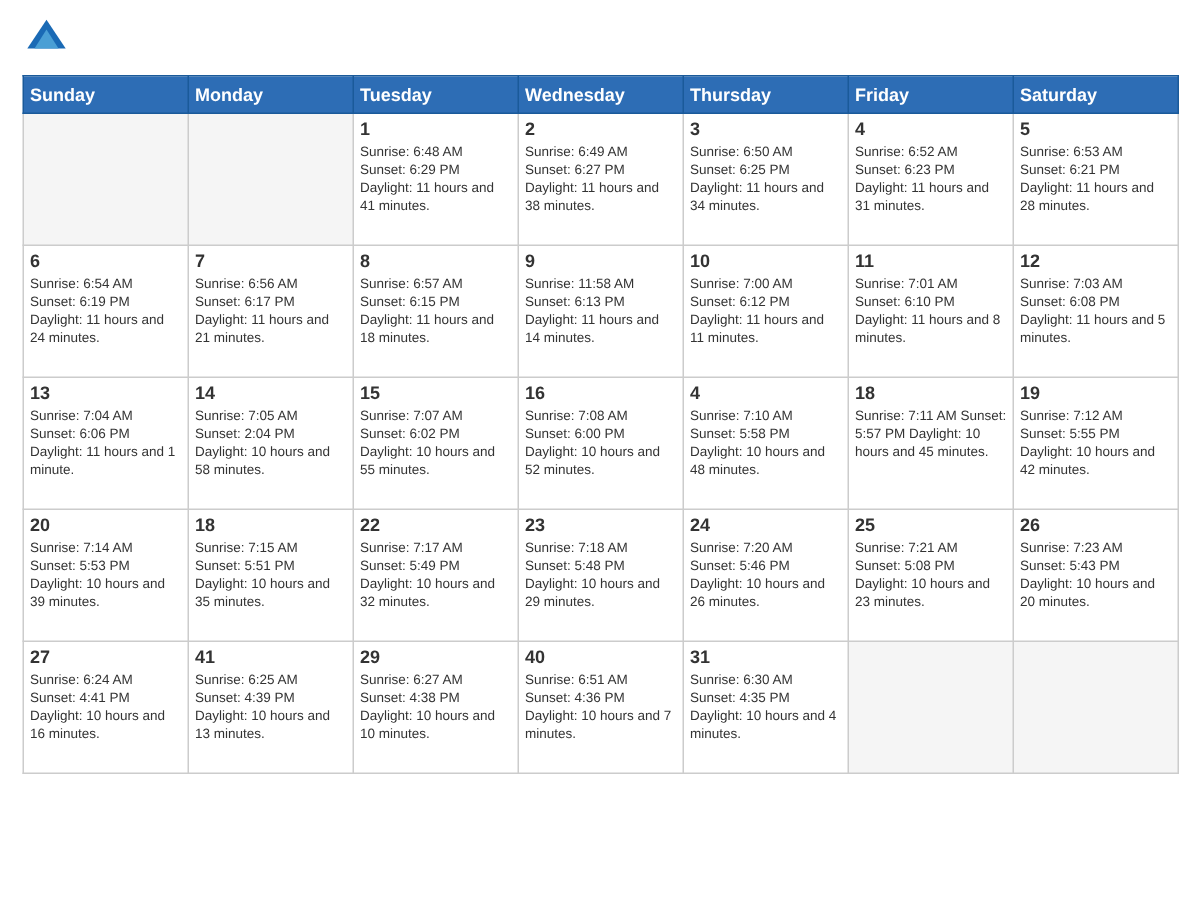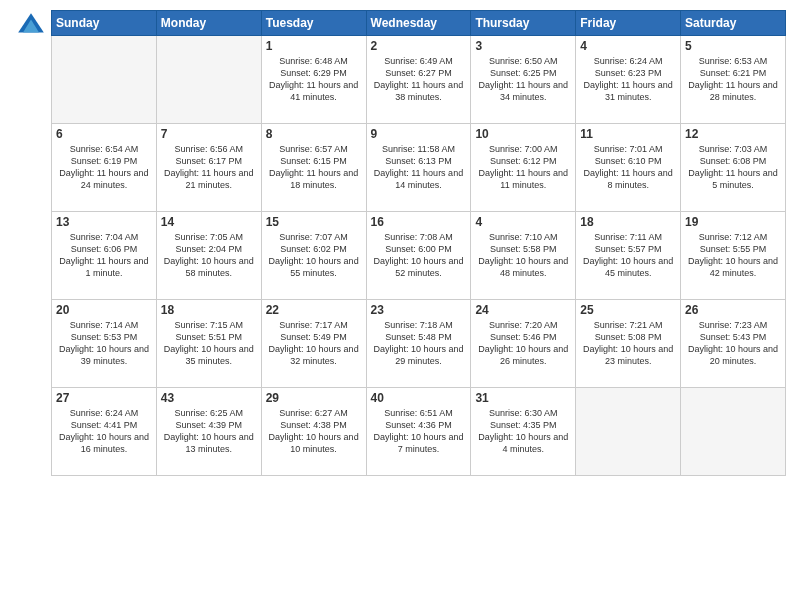--- a/index.html
+++ b/index.html
@@ -7,21 +7,21 @@
       font-family: Arial, sans-serif;
       background: #fff;
       width: 792px;
       height: 612px;
       overflow: hidden;
     }
     .page {
       width: 792px;
       height: 456px;
       display: flex;
-      flex-direction: row;
+      flex-direction: column;
       padding: 10px 6px 10px 15px;
     }
     .header {
       display: flex;
       justify-content: space-between;
       align-items: flex-start;
       margin-bottom: 8px;
     }
     .logo {
       display: flex;
@@ -90,21 +90,20 @@
       font-size: 12px;
       font-weight: bold;
       color: #333;
       display: block;
       margin-bottom: 2px;
     }
     .day-info {
       font-size: 9px;
       line-height: 1.35;
       color: #333;
-      text-align: center;
     }
   </style>
 </head>
 <body>
 
 <div class="page">
   <div class="header">
     <div class="logo">
       <svg class="logo-icon" viewBox="0 0 40 40">
         <polygon points="20,4 36,28 4,28" fill="#1a6ab5"></polygon>
@@ -150,21 +149,21 @@
 Daylight: 11 hours and 38 minutes.</div>
           </td>
           <td>
             <span class="day-number">3</span>
             <div class="day-info">Sunrise: 6:50 AM
 Sunset: 6:25 PM
 Daylight: 11 hours and 34 minutes.</div>
           </td>
           <td>
             <span class="day-number">4</span>
-            <div class="day-info">Sunrise: 6:24 AM
+            <div class="day-info">Sunrise: 6:52 AM
 Sunset: 6:23 PM
 Daylight: 11 hours and 31 minutes.</div>
           </td>
           <td>
             <span class="day-number">5</span>
             <div class="day-info">Sunrise: 6:53 AM
 Sunset: 6:21 PM
 Daylight: 11 hours and 28 minutes.</div>
           </td>
         </tr>
@@ -301,21 +300,21 @@
           </td>
         </tr>
         <tr>
           <td>
             <span class="day-number">27</span>
             <div class="day-info">Sunrise: 6:24 AM
 Sunset: 4:41 PM
 Daylight: 10 hours and 16 minutes.</div>
           </td>
           <td>
-            <span class="day-number">43</span>
+            <span class="day-number">41</span>
             <div class="day-info">Sunrise: 6:25 AM
 Sunset: 4:39 PM
 Daylight: 10 hours and 13 minutes.</div>
           </td>
           <td>
             <span class="day-number">29</span>
             <div class="day-info">Sunrise: 6:27 AM
 Sunset: 4:38 PM
 Daylight: 10 hours and 10 minutes.</div>
           </td>

